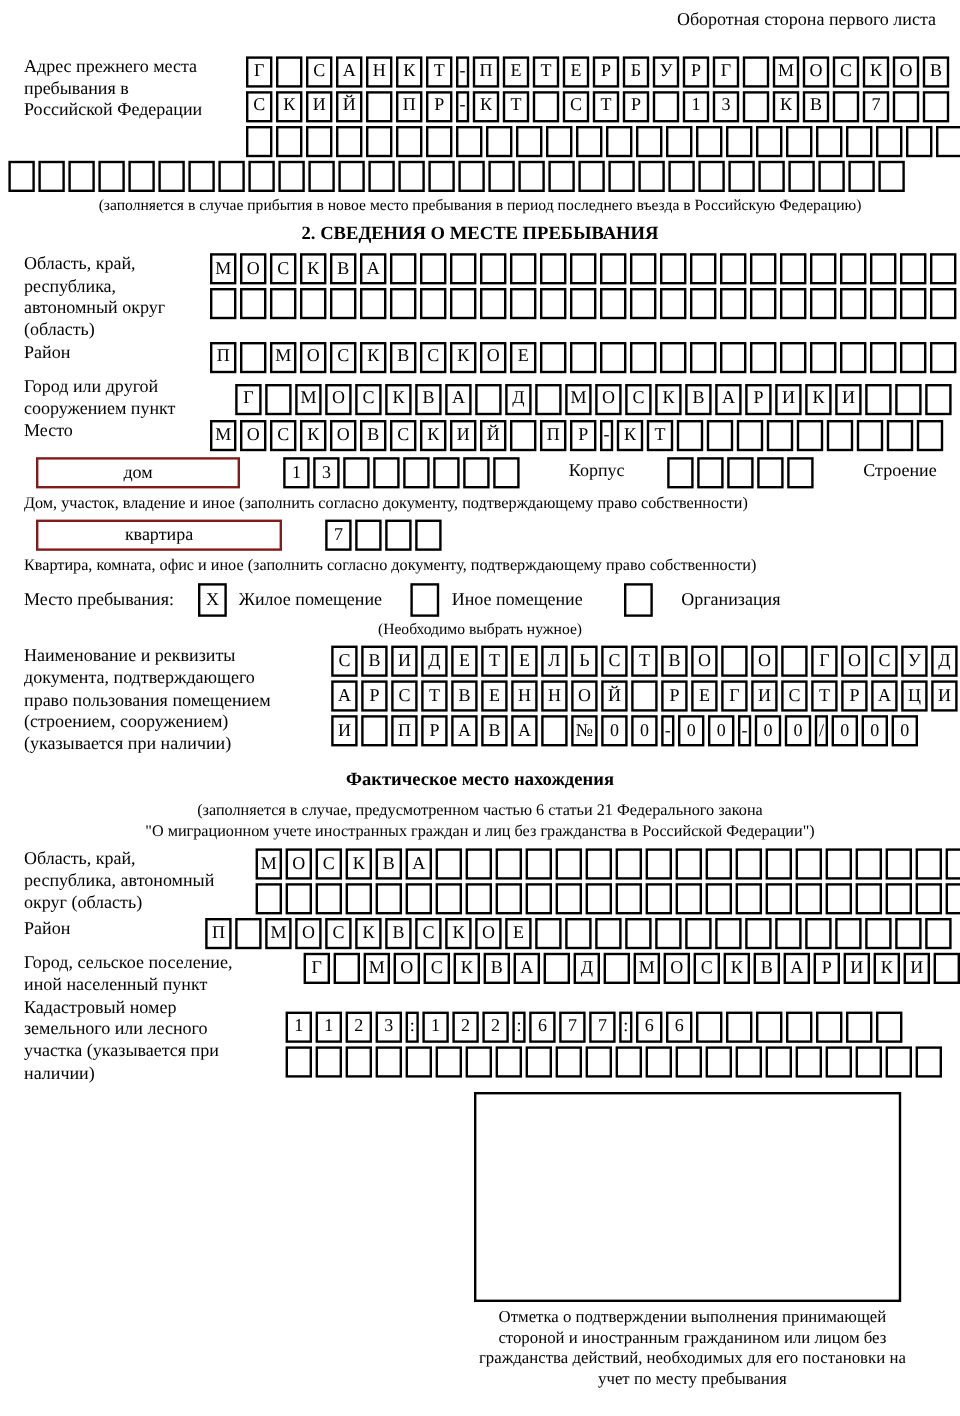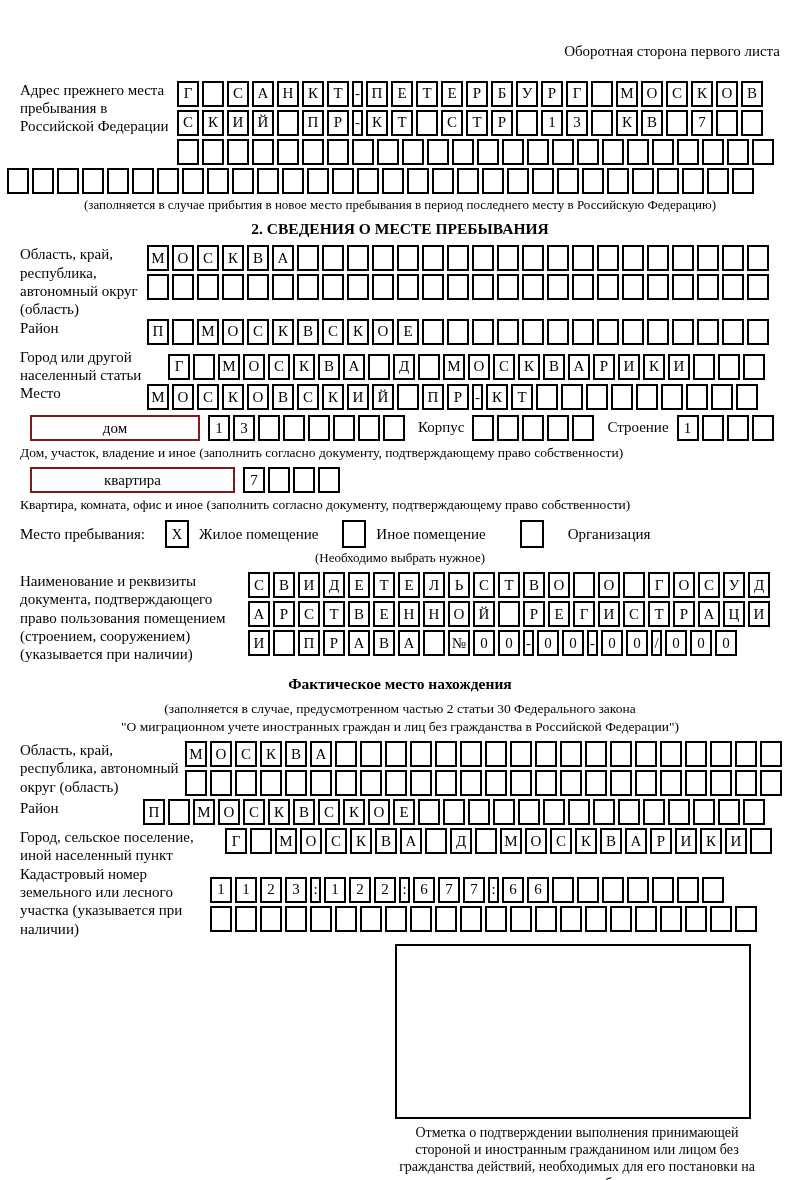--- a/index.html
+++ b/index.html
@@ -3,22 +3,22 @@
 <meta charset="utf-8">
 <style>
   html,body{margin:0;padding:0;background:#fff;}
   .page{
     width:800px;height:1180px;box-sizing:border-box;
     padding:8px 20px 0 20px;overflow:hidden;
     background:#fff;color:#000;
     font-family:"Liberation Serif","DejaVu Serif",serif;
     font-size:15px;line-height:1.25;
   }
-  .hdr-note{text-align:right;font-size:15px;margin-bottom:20px;margin-top:34px;}
-  .frow{display:flex;align-items:flex-start;}
+  .hdr-note{text-align:right;font-size:15px;margin-bottom:20px;}
+  .frow{display:flex;align-items:flex-start;gap:28px;}
   .flabel{flex:none;font-size:15px;line-height:1.22;}
   .rows{display:flex;flex-direction:column;}
   .cellrow{display:flex;margin-bottom:3px;}
   .cell{
     flex:none;box-sizing:border-box;width:22px;height:26px;margin-right:3px;
     border:2px solid #000;display:flex;align-items:center;justify-content:center;
     font-size:15px;line-height:1;background:#fff;
   }
   .cell.narrow{width:11px;}
   .fullrow{margin-left:-13px;}
@@ -167,21 +167,21 @@
       <span class="cell"></span>
       <span class="cell"></span>
       <span class="cell"></span>
       <span class="cell"></span>
       <span class="cell"></span>
       <span class="cell"></span>
       <span class="cell"></span>
       <span class="cell"></span>
       <span class="cell"></span>
     </div>
-  <div class="caption">(заполняется в случае прибытия в новое место пребывания в период последнего месту в Российскую Федерацию)</div>
+  <div class="caption">(заполняется в случае прибытия в новое место пребывания в период последнего въезда в Российскую Федерацию)</div>
 
   <div class="sec-title">2. СВЕДЕНИЯ О МЕСТЕ ПРЕБЫВАНИЯ</div>
 
   <div class="frow">
     <div class="flabel" style="width:127px;">Область, край, республика, автономный округ (область)</div>
     <div class="rows">
       <div class="cellrow">
           <span class="cell">М</span>
           <span class="cell">О</span>
           <span class="cell">С</span>
@@ -263,21 +263,21 @@
         <span class="cell"></span>
         <span class="cell"></span>
         <span class="cell"></span>
         <span class="cell"></span>
         <span class="cell"></span>
         <span class="cell"></span>
       </div>
   </div>
 
   <div class="frow">
-    <div class="flabel" style="width:148px;">Город или другой населенный статьи</div>
+    <div class="flabel" style="width:148px;">Город или другой сооружением пункт</div>
     <div class="cellrow" style="margin-top:6px;">
         <span class="cell">Г</span>
         <span class="cell"></span>
         <span class="cell">М</span>
         <span class="cell">О</span>
         <span class="cell">С</span>
         <span class="cell">К</span>
         <span class="cell">В</span>
         <span class="cell">А</span>
         <span class="cell"></span>
@@ -455,21 +455,21 @@
           <span class="cell">0</span>
           <span class="cell narrow">/</span>
           <span class="cell">0</span>
           <span class="cell">0</span>
           <span class="cell">0</span>
         </div>
     </div>
   </div>
 
   <div class="sec-title" style="margin-top:10px;">Фактическое место нахождения</div>
-  <div class="fact-caption">(заполняется в случае, предусмотренном частью 2 статьи 30 Федерального закона</div>
+  <div class="fact-caption">(заполняется в случае, предусмотренном частью 6 статьи 21 Федерального закона</div>
   <div class="fact-caption" style="margin-bottom:6px;">"О миграционном учете иностранных граждан и лиц без гражданства в Российской Федерации")</div>
 
   <div class="frow">
     <div class="flabel" style="width:165px;">Область, край, республика, автономный округ (область)</div>
     <div class="rows">
       <div class="cellrow">
           <span class="cell">М</span>
           <span class="cell">О</span>
           <span class="cell">С</span>
           <span class="cell">К</span>

